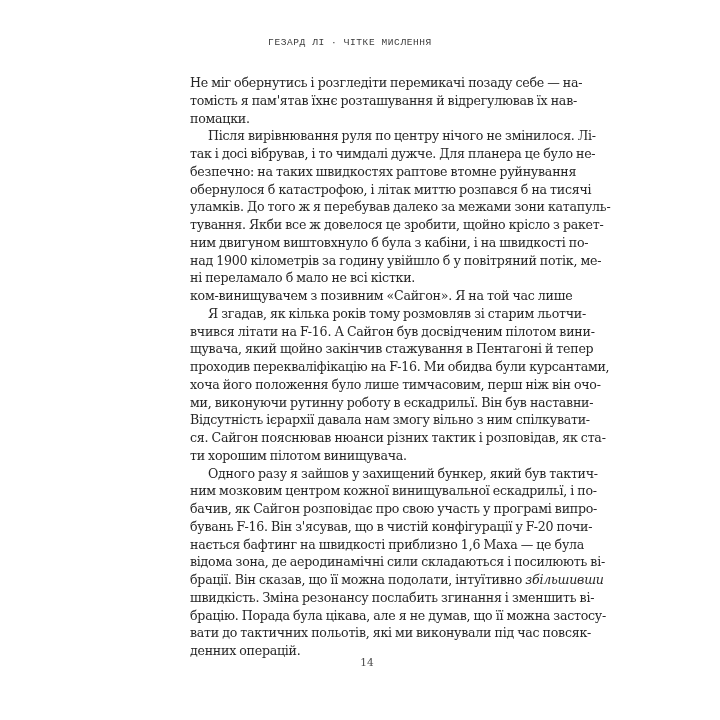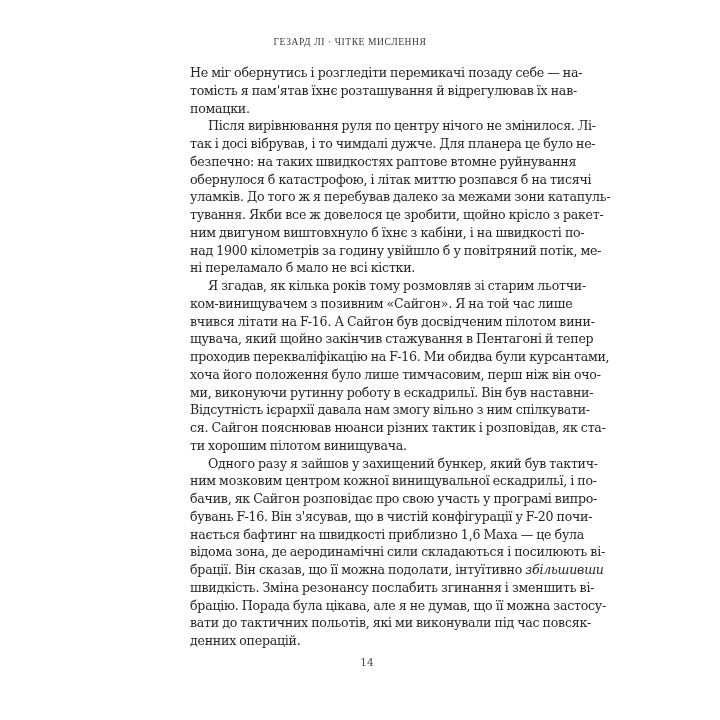--- a/index.html
+++ b/index.html
@@ -19,29 +19,29 @@
       width: 720px;
       height: 720px;
       background: #ffffff;
     }
     .running-header {
       position: absolute;
       top: 37px;
       left: 0;
       width: 700px;
       text-align: center;
-      font-family: Liberation Serif, serif;
+      font-family: Liberation Mono, monospace;
       font-size: 9.5px;
       letter-spacing: 0.6px;
       color: #3a3a3a;
       text-transform: uppercase;
     }
     .body-text {
       position: absolute;
-      top: 64px;
+      top: 74px;
       left: 190px;
       width: 358px;
       font-family: "DejaVu Serif", serif;
       font-size: 12.6px;
       line-height: 17.75px;
       color: #262626;
       text-align: justify;
       letter-spacing: -0.25px;
       word-spacing: -0.5px;
     }
@@ -86,28 +86,28 @@
       <span class="line last">помацки.</span>
     </div>
 
     <div>
       <span class="line indent">Після вирівнювання руля по центру нічого не змінилося. Лі-</span>
       <span class="line">так і досі вібрував, і то чимдалі дужче. Для планера це було не-</span>
       <span class="line">безпечно: на таких швидкостях раптове втомне руйнування</span>
       <span class="line">обернулося б катастрофою, і літак миттю розпався б на тисячі</span>
       <span class="line">уламків. До того ж я перебував далеко за межами зони катапуль-</span>
       <span class="line">тування. Якби все ж довелося це зробити, щойно крісло з ракет-</span>
-      <span class="line">ним двигуном виштовхнуло б їхнє з кабіни, і на швидкості по-</span>
+      <span class="line">ним двигуном виштовхнуло б була з кабіни, і на швидкості по-</span>
       <span class="line">над 1900 кілометрів за годину увійшло б у повітряний потік, ме-</span>
       <span class="line last">ні переламало б мало не всі кістки.</span>
     </div>
 
     <div>
+      <span class="line">ком-винищувачем з позивним «Сайгон». Я на той час лише</span>
       <span class="line indent">Я згадав, як кілька років тому розмовляв зі старим льотчи-</span>
-      <span class="line">ком-винищувачем з позивним «Сайгон». Я на той час лише</span>
       <span class="line">вчився літати на F-16. А Сайгон був досвідченим пілотом вини-</span>
       <span class="line">щувача, який щойно закінчив стажування в Пентагоні й тепер</span>
       <span class="line">проходив перекваліфікацію на F-16. Ми обидва були курсантами,</span>
       <span class="line">хоча його положення було лише тимчасовим, перш ніж він очо-</span>
       <span class="line">ми, виконуючи рутинну роботу в ескадрильї. Він був наставни-</span>
       <span class="line">Відсутність ієрархії давала нам змогу вільно з ним спілкувати-</span>
       <span class="line">ся. Сайгон пояснював нюанси різних тактик і розповідав, як ста-</span>
       <span class="line last">ти хорошим пілотом винищувача.</span>
     </div>
 

